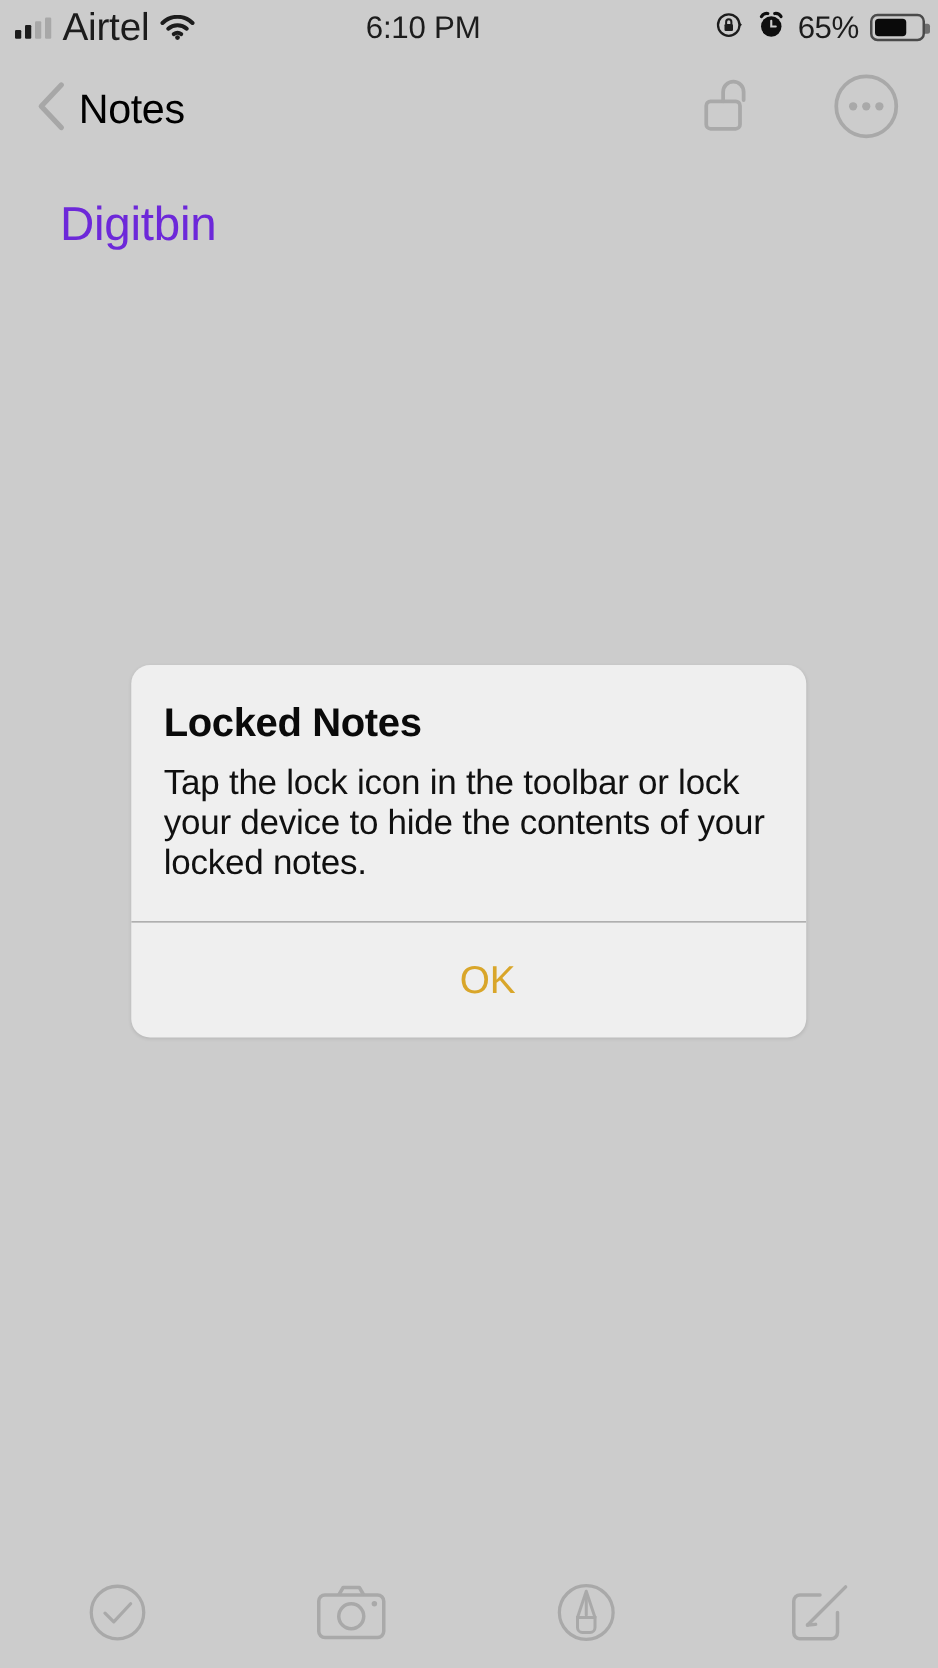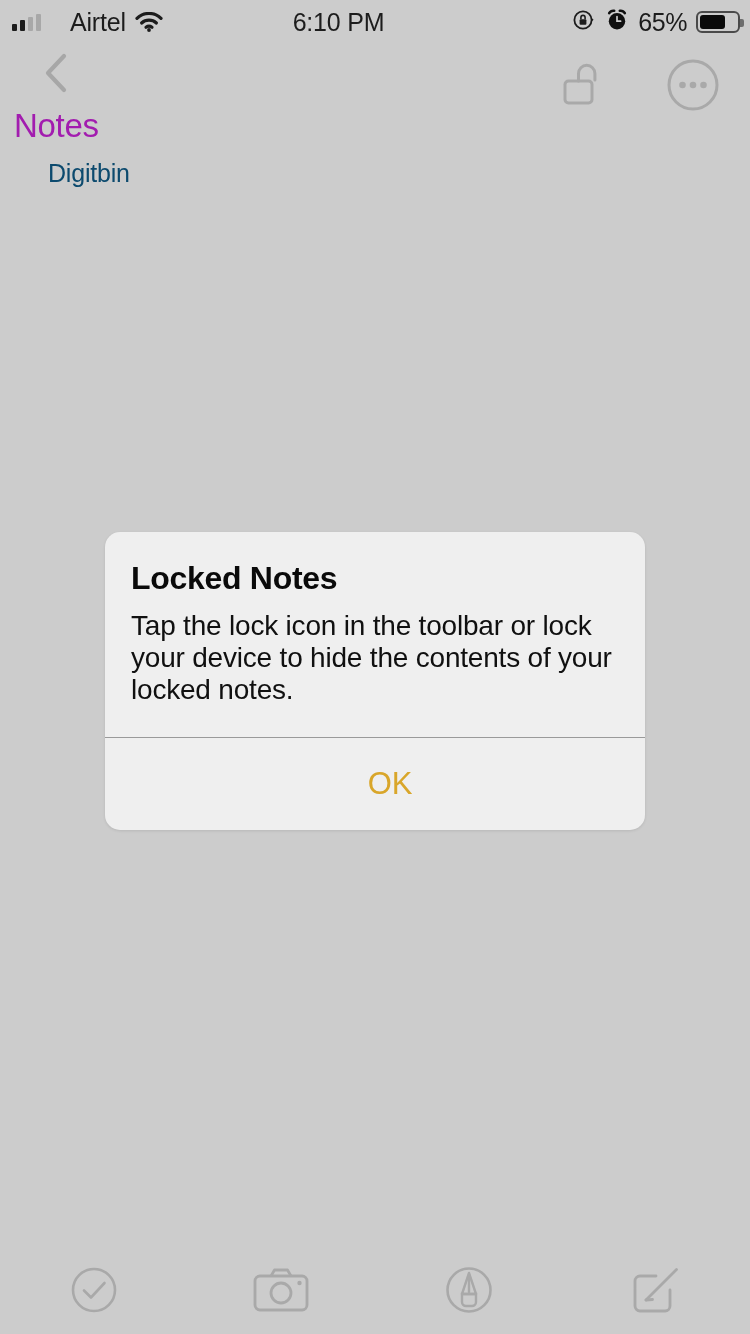--- a/index.html
+++ b/index.html
@@ -24,21 +24,21 @@
   #status-left {
     position:absolute; left:12px; top:0; height:44px;
     display:flex; align-items:center; gap:9px;
   }
   .sig-bars { display:flex; align-items:flex-end; gap:3px; height:17px; }
   .sig-bars i { display:block; width:5px; border-radius:1px; background:#1c1c1c; }
   .sig-bars i.b1 { height:7px; }
   .sig-bars i.b2 { height:11px; }
   .sig-bars i.b3 { height:14px; background:#a8a8a8; }
   .sig-bars i.b4 { height:17px; background:#a8a8a8; }
-  #carrier-name { font-size:25px; color:#1c1c1c; letter-spacing:-0.2px;margin-left:20px; }
+  #carrier-name { font-size:31px; color:#1c1c1c; letter-spacing:-0.2px; }
   .wifi-icon { width:28px; height:20px; position:relative; }
 
   #status-time {
     position:absolute; left:0; top:0; width:677px; height:44px;
     display:flex; align-items:center; justify-content:center;
     font-size:25px; color:#1c1c1c; letter-spacing:-0.2px;
   }
   #status-right {
     position:absolute; right:10px; top:0; height:44px;
     display:flex; align-items:center; gap:9px;
@@ -57,24 +57,23 @@
     width:4px; height:8px; background:#6e6e6e;
     border-radius:0 2px 2px 0;
   }
 
   
   #nav-bar {
     position:absolute; top:52px; left:0;
     width:750px; height:70px;
   }
   #back-button {
-    position:absolute; left:14px; top:0; height:70px;
+    position:absolute; left:28px; top:0; height:70px;
     display:flex; align-items:center; gap:9px;
-    color:#a21caf;
-    flex-direction:column;
+    color:#000000;
   }
   #back-button .label { font-size:33px; letter-spacing:-0.3px; }
   #lock-button {
     position:absolute; left:553px; top:0;
     width:64px; height:70px;
     display:flex; align-items:center; justify-content:center;
   }
   #more-button {
     position:absolute; left:661px; top:0;
     width:64px; height:70px;
@@ -85,21 +84,21 @@
   #note-body {
     position:absolute; top:140px; left:48px;
     width:660px;
   }
   #note-title {
     font-size:47px; font-weight:bold; color:#3a3a3a;
     letter-spacing:-0.8px; line-height:1.1;
   }
   #note-text {
     margin-top:19px;
-    font-size:25px; color:#0c4a6e; letter-spacing:-0.2px;
+    font-size:38px; color:#6d28d9; letter-spacing:-0.2px;
   }
 
   
   #alert-dialog {
     position:absolute; left:105px; top:532px;
     width:540px;
     background:#efefef;
     border-radius:15px;
     overflow:hidden;
     box-shadow:0 1px 3px rgba(0,0,0,0.10);

